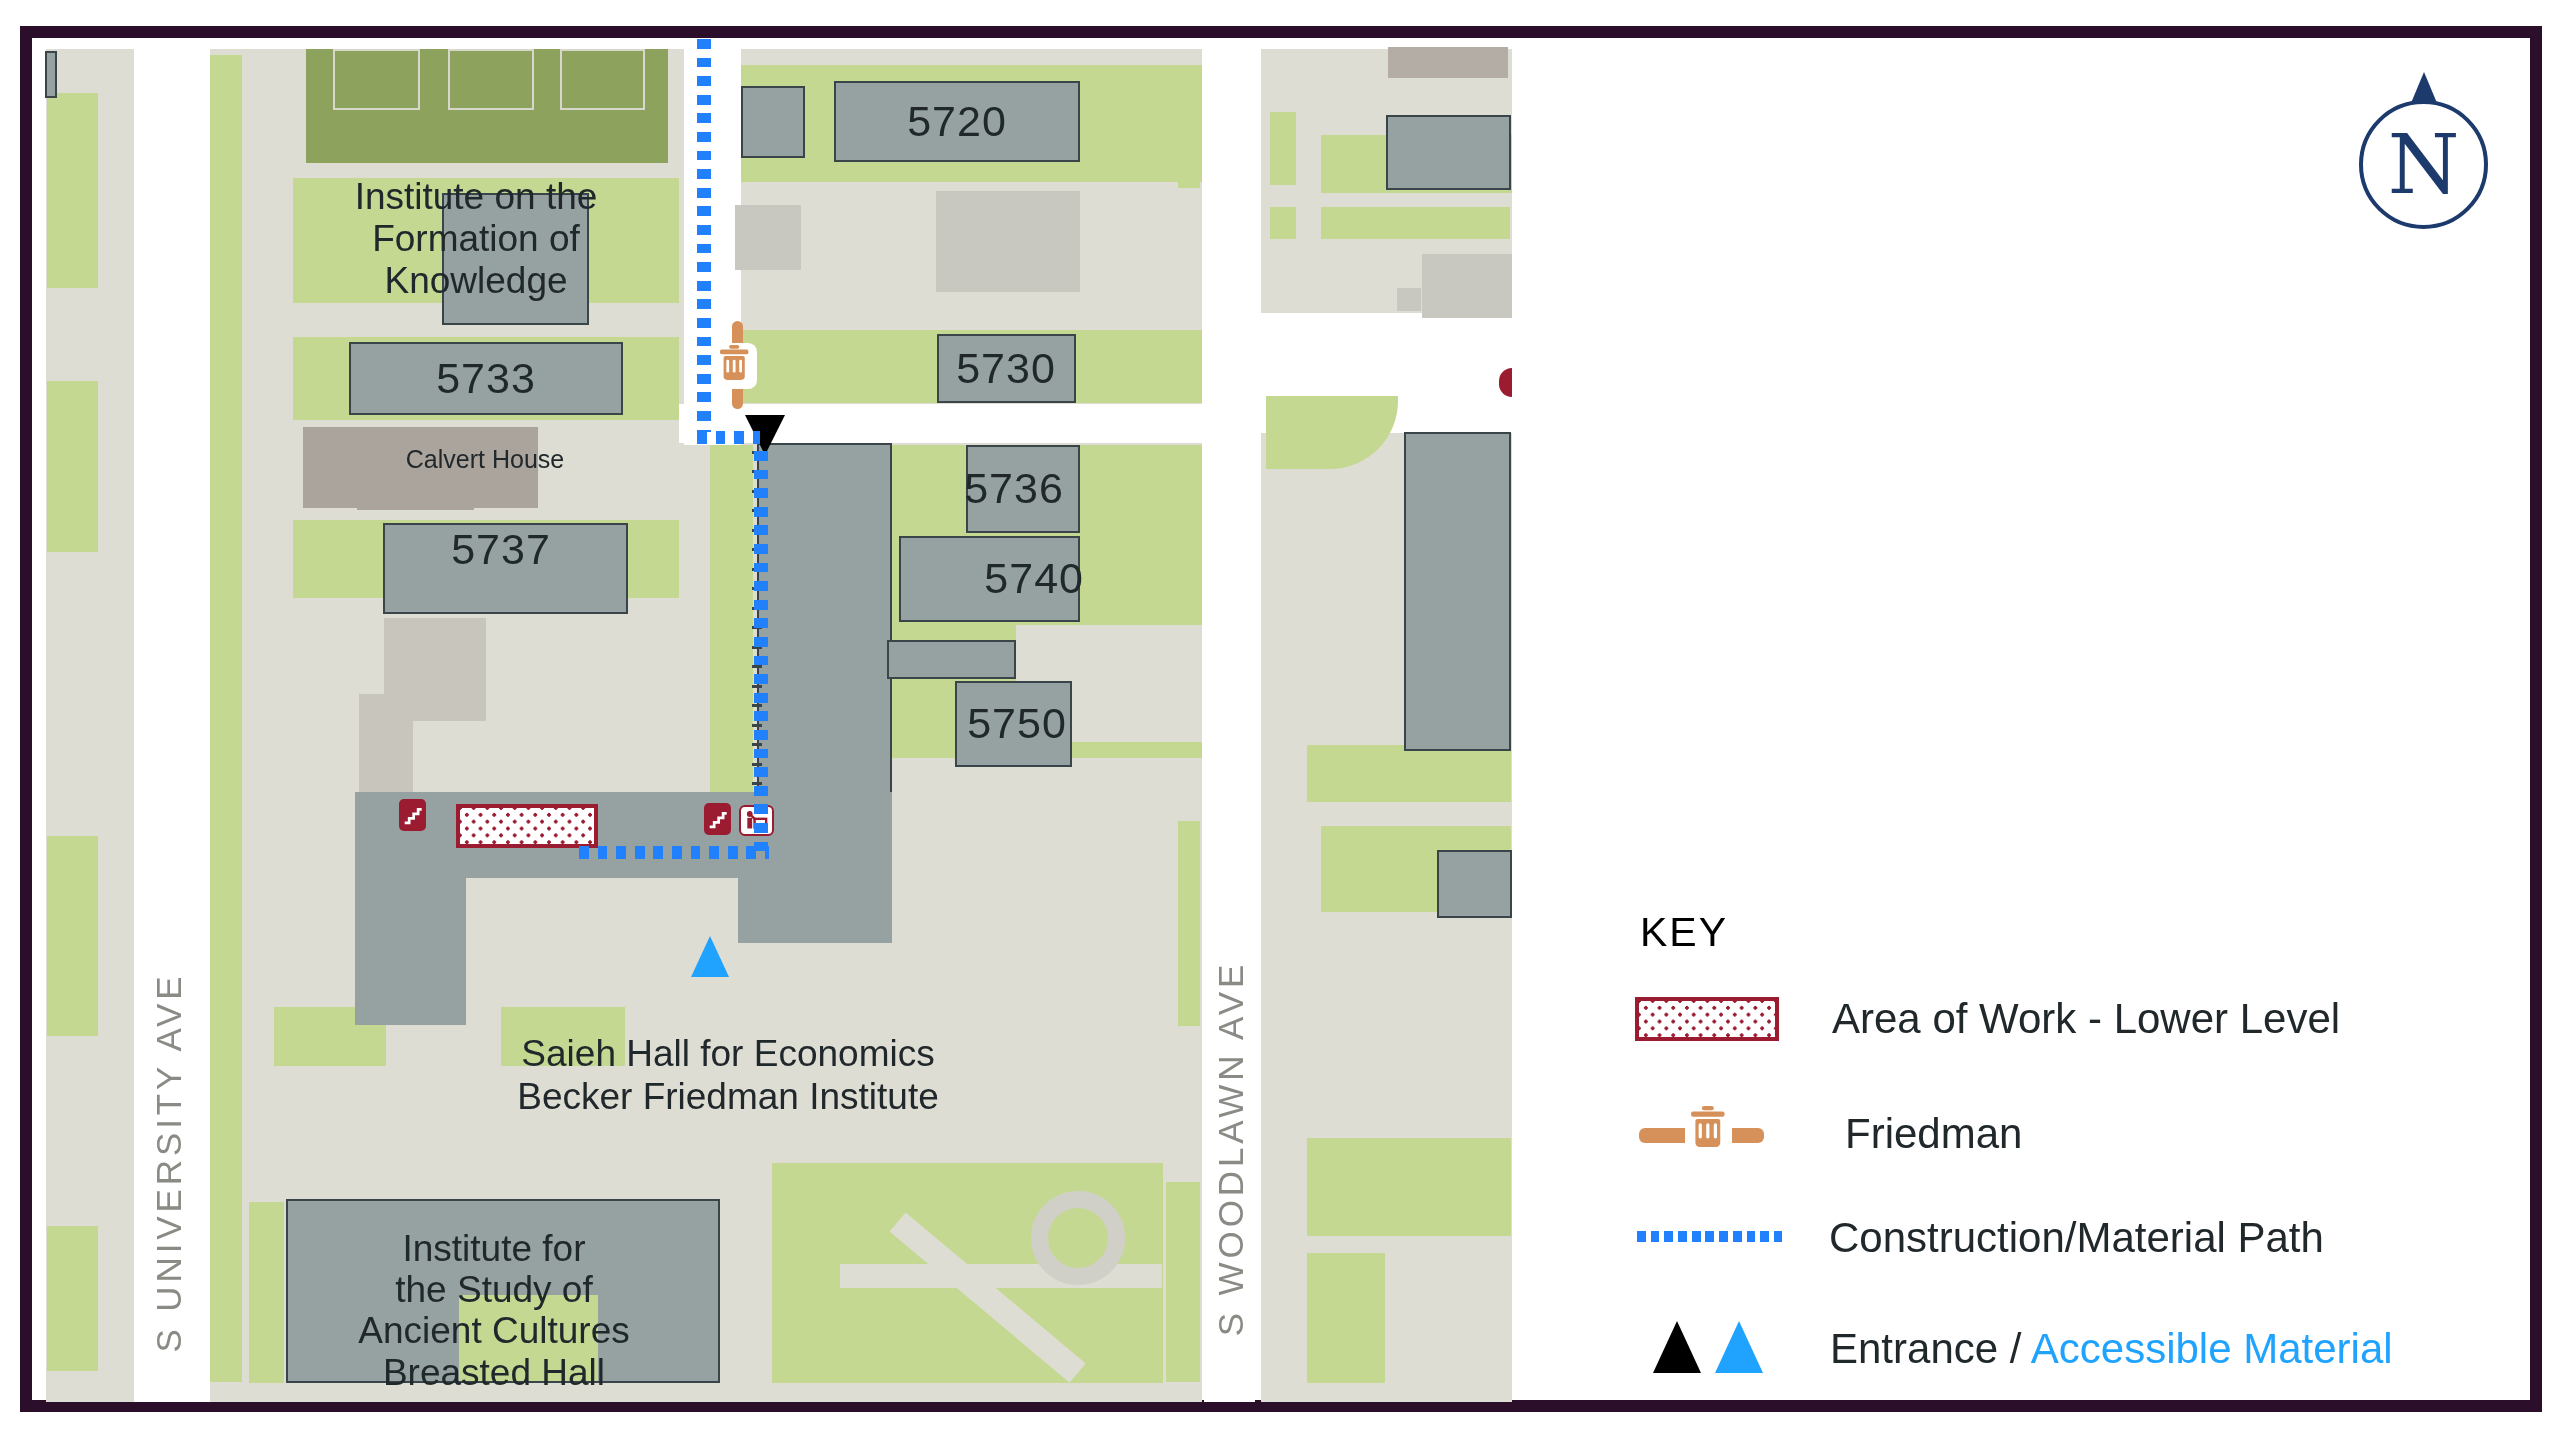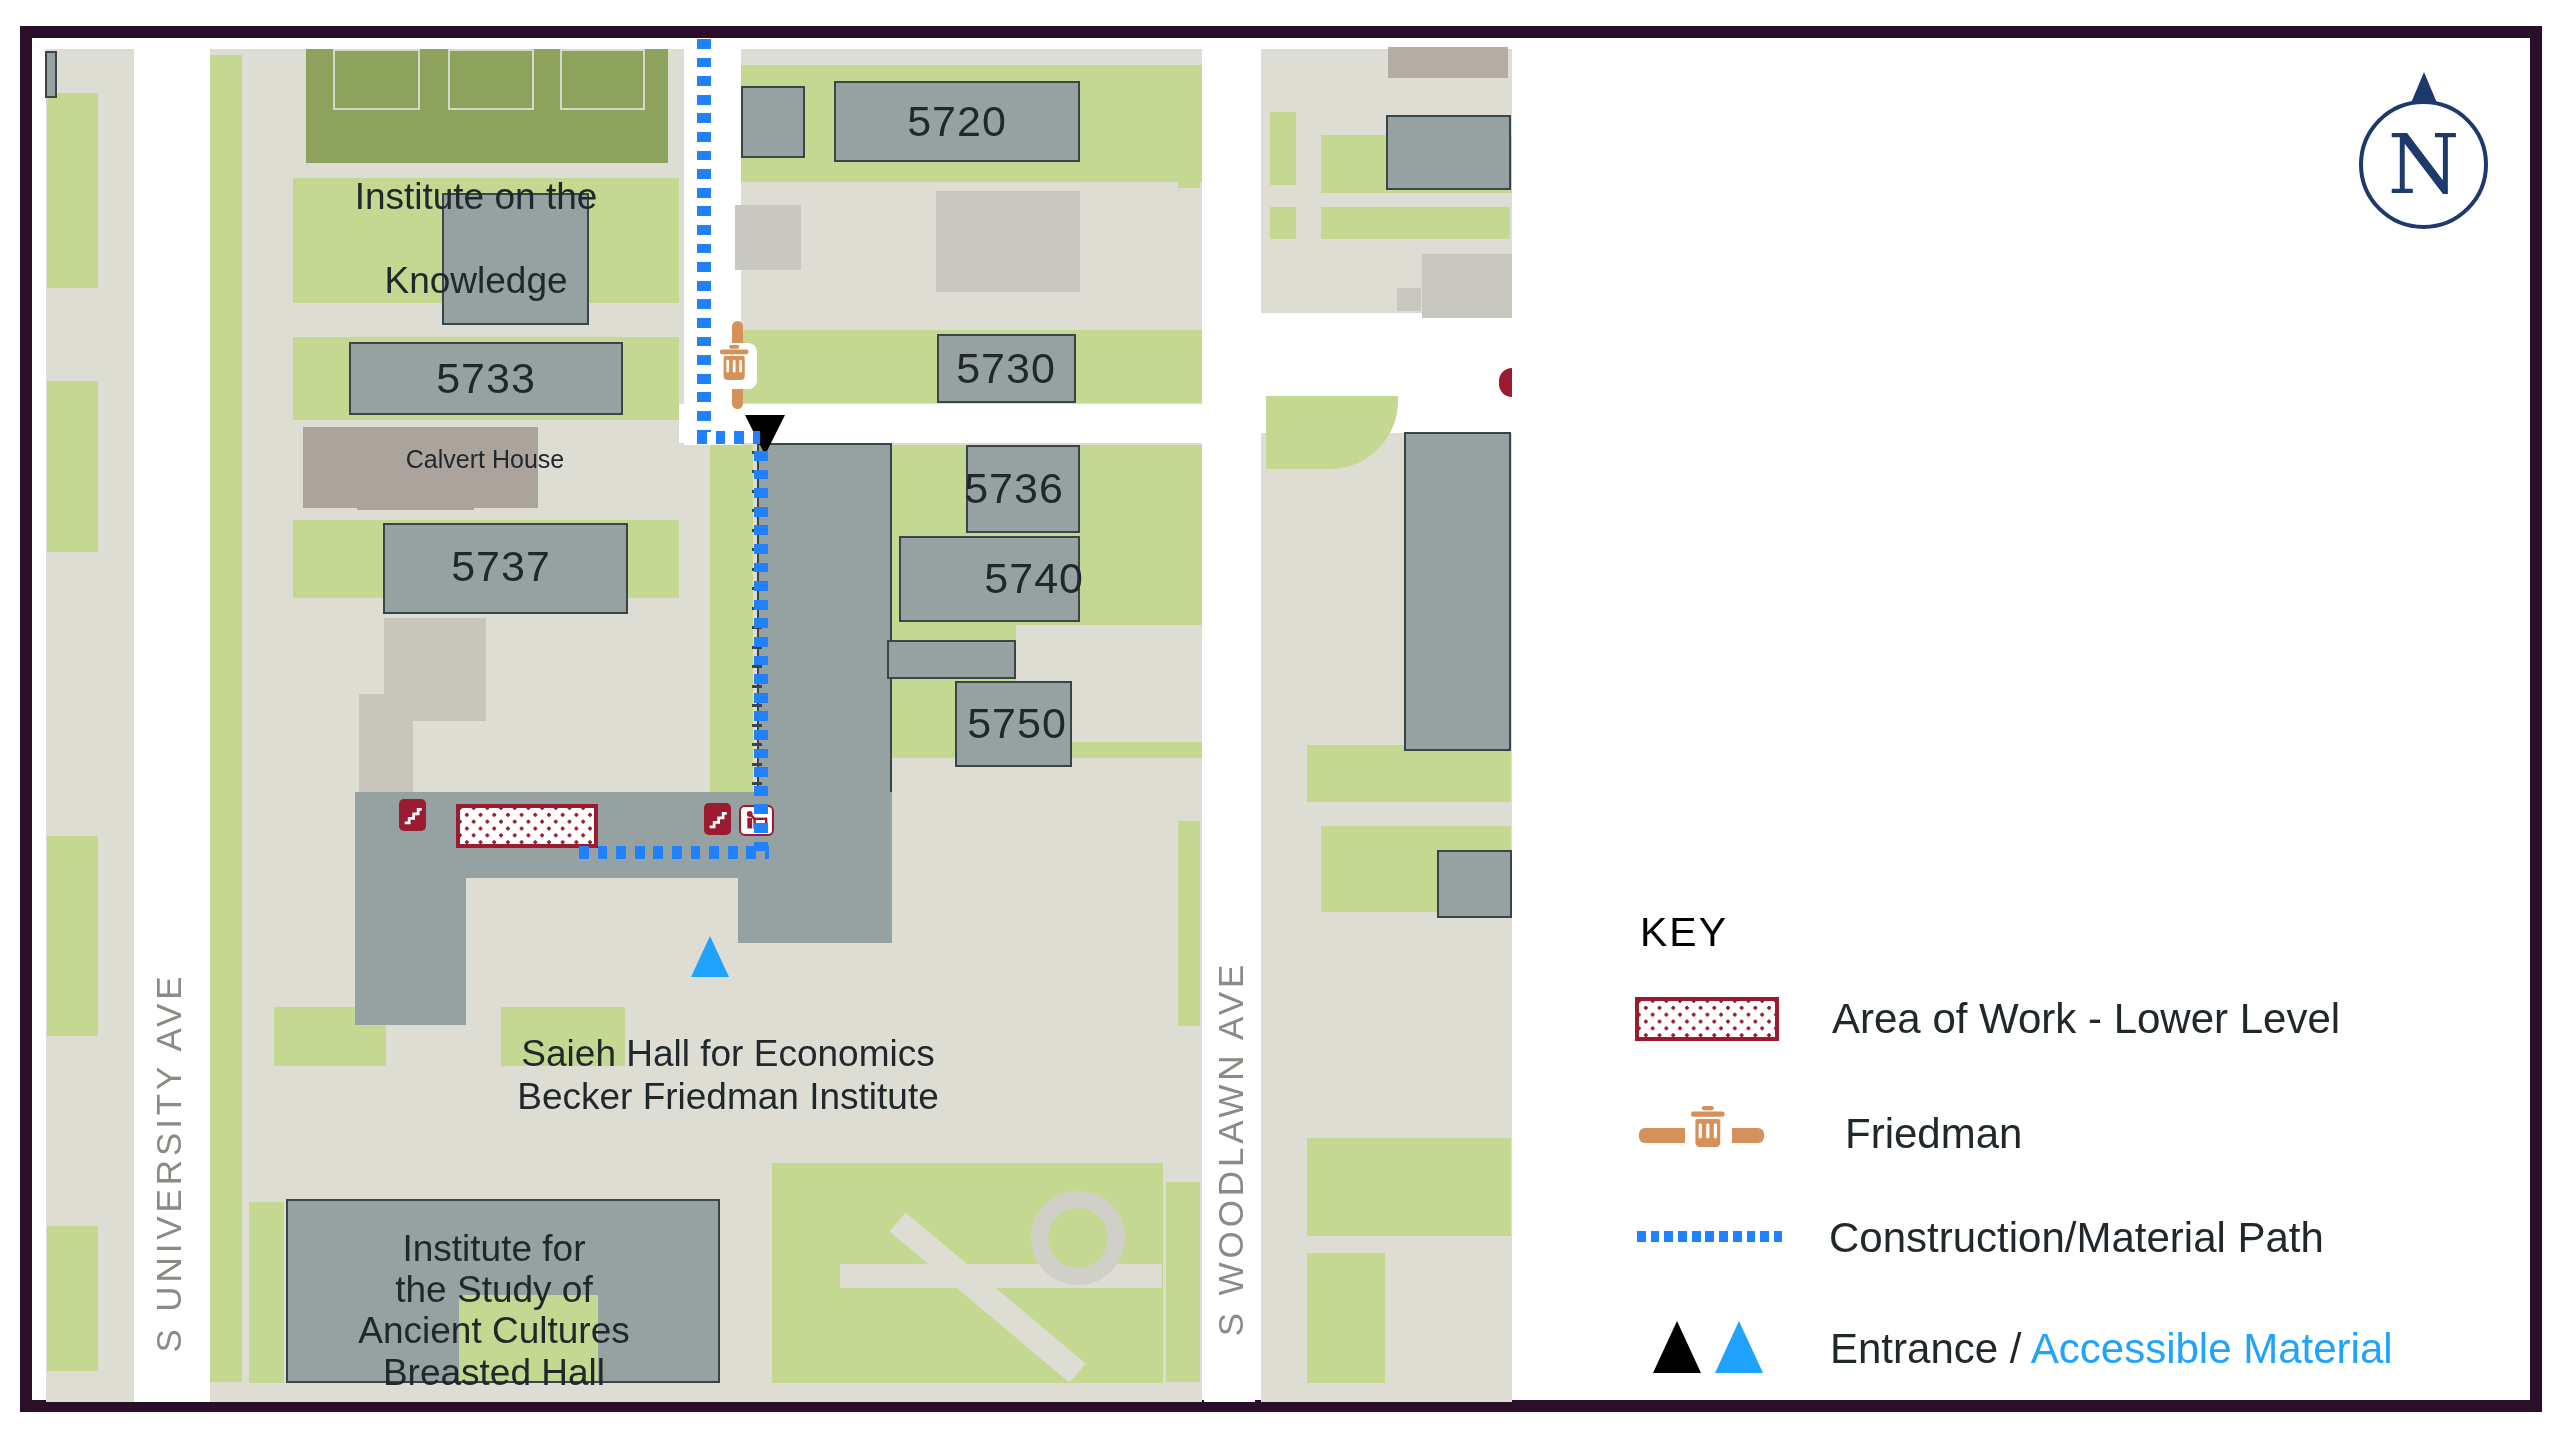--- a/index.html
+++ b/index.html
@@ -183,27 +183,28 @@
 
   <div class="dashv" style="left:697px;top:39px;height:393px;"></div>
   <div class="dashh" style="left:697px;top:431px;width:63px;"></div>
   <div class="dashv" style="left:754px;top:451px;height:401px;"></div>
   <div class="dashh" style="left:579px;top:846px;width:190px;"></div>
 
   <div class="street-label" style="left:-47px;top:1143px;">S UNIVERSITY AVE</div>
   <div class="street-label" style="left:1015px;top:1129px;">S WOODLAWN AVE</div>
 
   <div class="lbl" style="left:251px;top:175px;width:450px;">Institute on the</div>
+  <div class="lbl" style="left:251px;top:217px;width:450px;">Formation of</div>
   <div class="lbl" style="left:251px;top:259px;width:450px;">Knowledge</div>
   <div class="lbl" style="left:260px;top:438px;width:450px;font-size:25px;">Calvert House</div>
   <div class="lbl num" style="left:879px;top:98px;width:156px;">5720</div>
   <div class="lbl num" style="left:928px;top:345px;width:156px;">5730</div>
   <div class="lbl num" style="left:408px;top:355px;width:156px;">5733</div>
   <div class="lbl num" style="left:936px;top:465px;width:156px;">5736</div>
-  <div class="lbl num" style="left:423px;top:543px;width:156px;">5737</div>
+  <div class="lbl num" style="left:423px;top:526px;width:156px;">5737</div>
   <div class="lbl num" style="left:928px;top:555px;width:156px;text-align:right;">5740</div>
   <div class="lbl num" style="left:939px;top:700px;width:156px;">5750</div>
   <div class="lbl" style="left:474px;top:1075px;width:508px;">Becker Friedman Institute</div>
   <div class="lbl" style="left:474px;top:1032px;width:508px;">Saieh Hall for Economics</div>
   <div class="lbl" style="left:269px;top:1227px;width:450px;">Institute for</div>
   <div class="lbl" style="left:269px;top:1268px;width:450px;">the Study of</div>
   <div class="lbl" style="left:269px;top:1309px;width:450px;">Ancient Cultures</div>
   <div class="lbl" style="left:269px;top:1351px;width:450px;">Breasted Hall</div>
 
   <div class="key-title" style="left:1640px;top:909px;text-align:right;">KEY</div>

